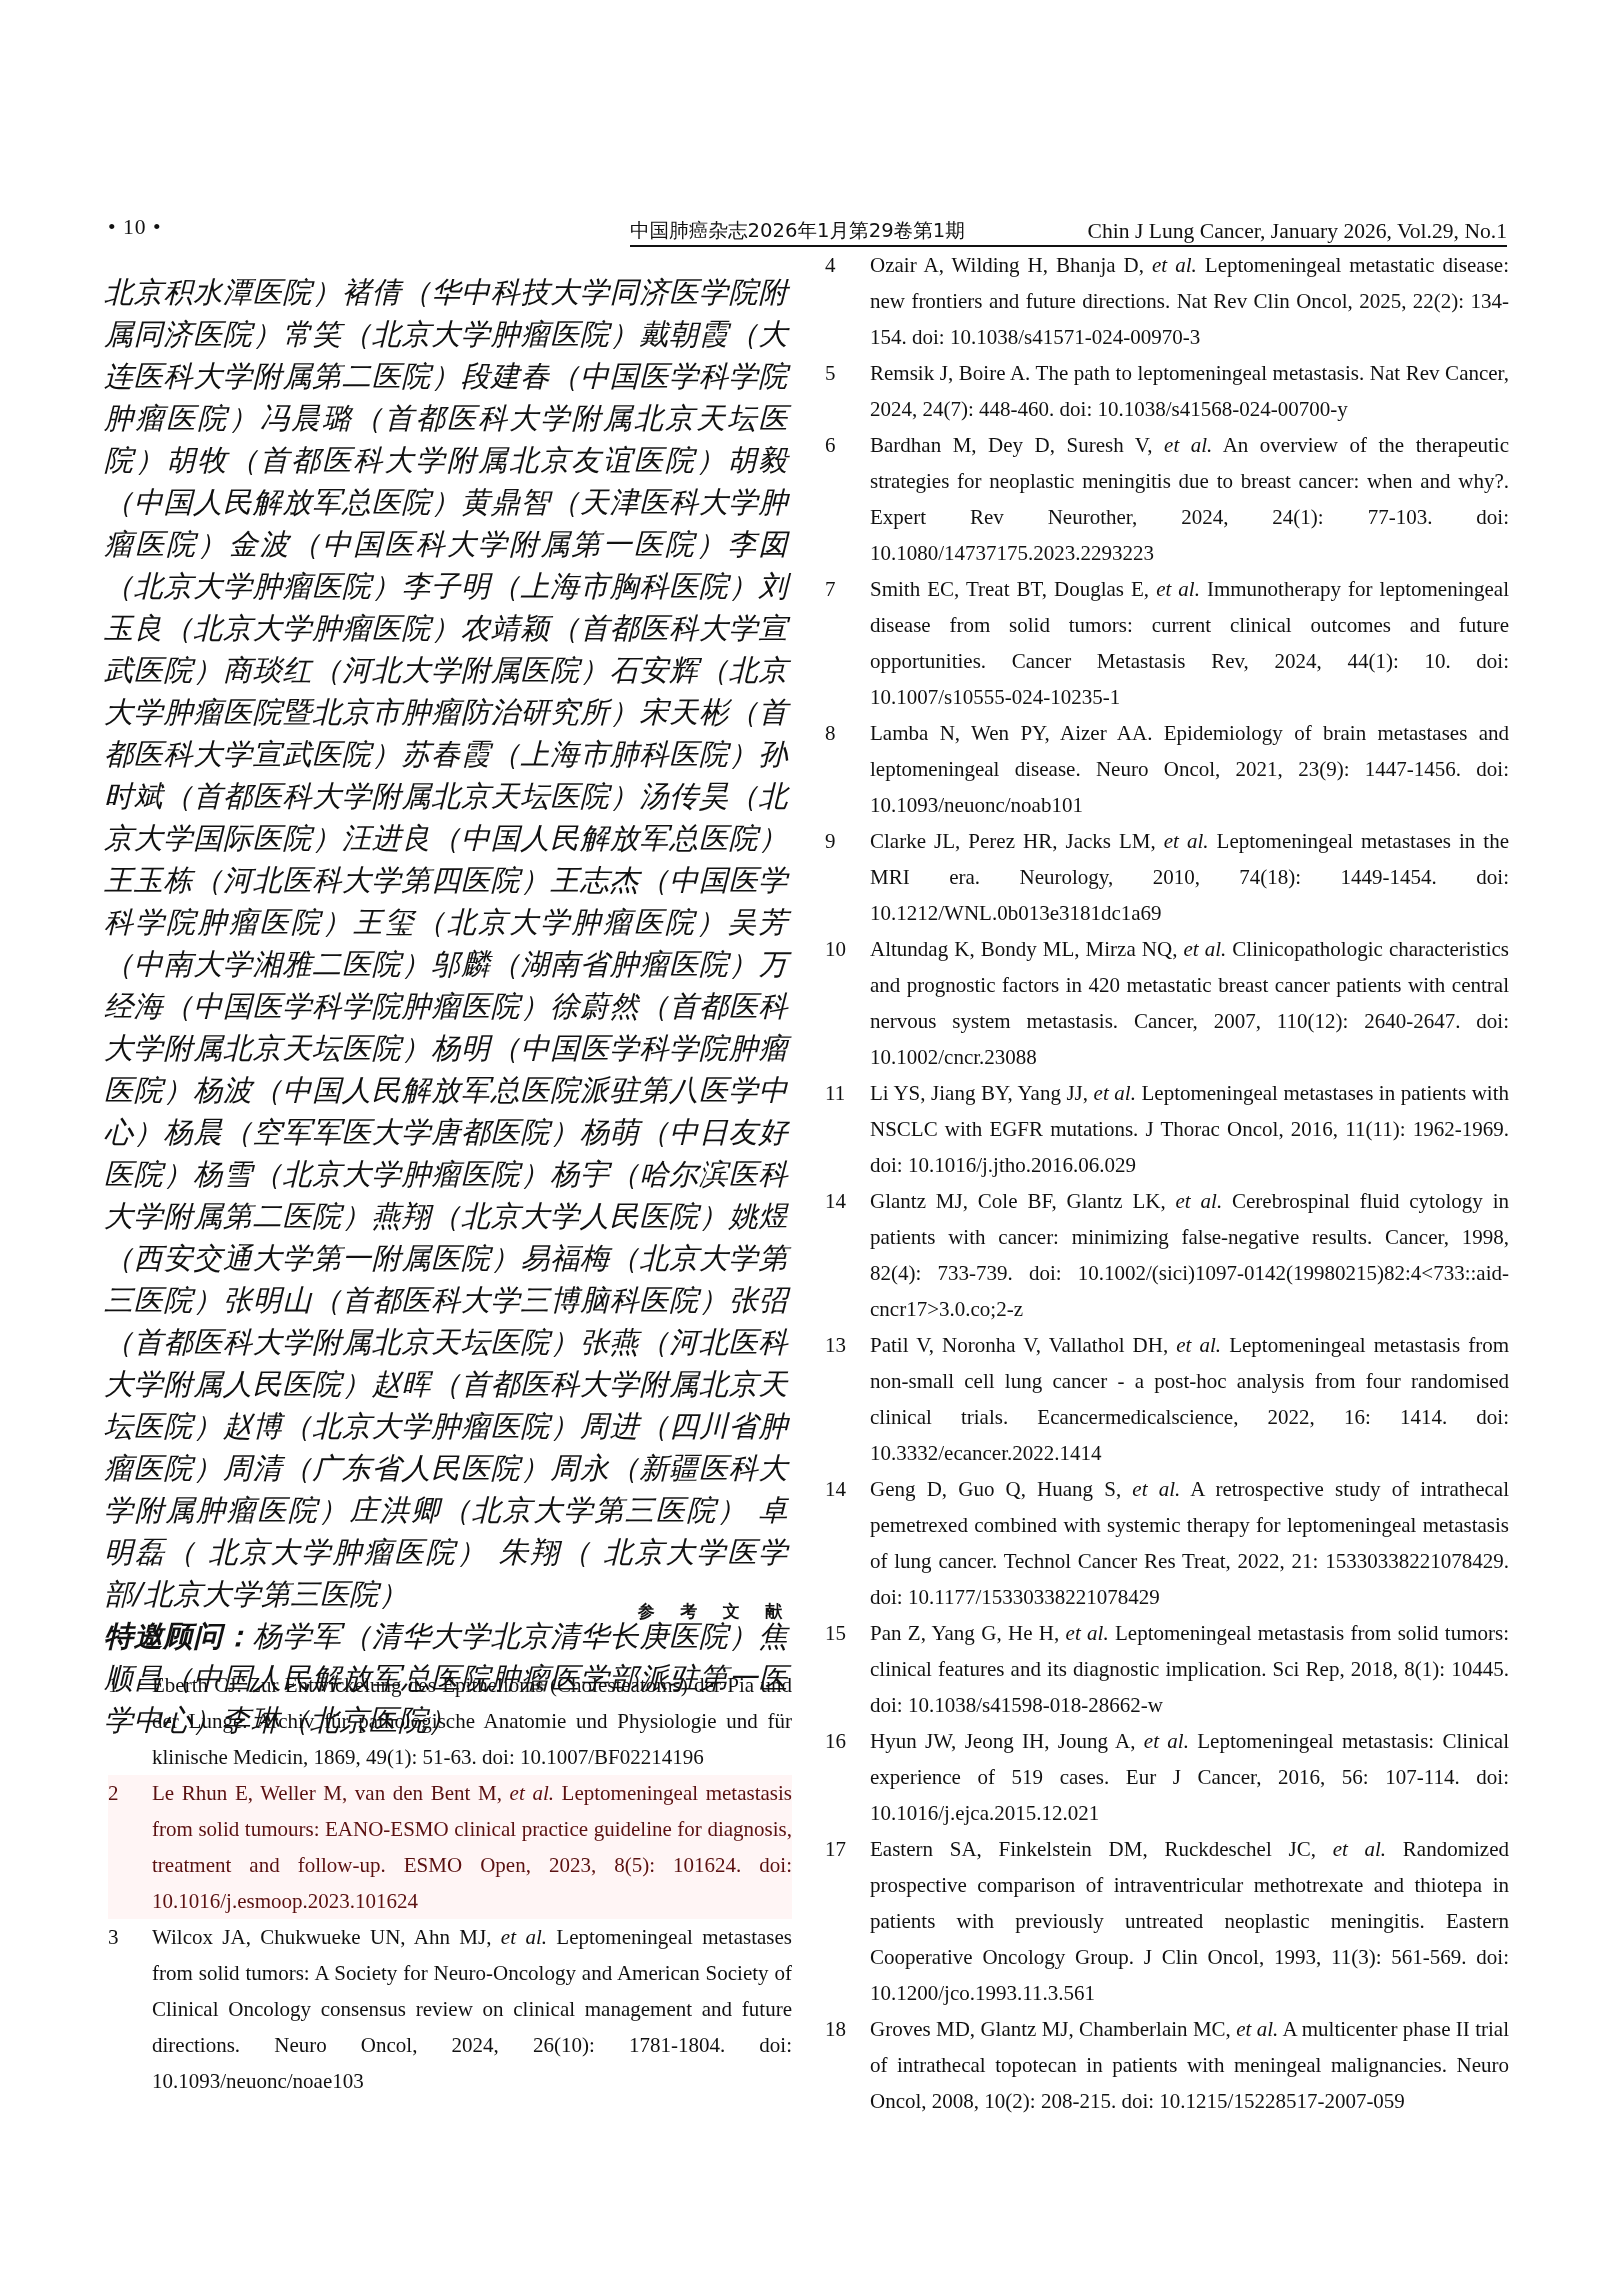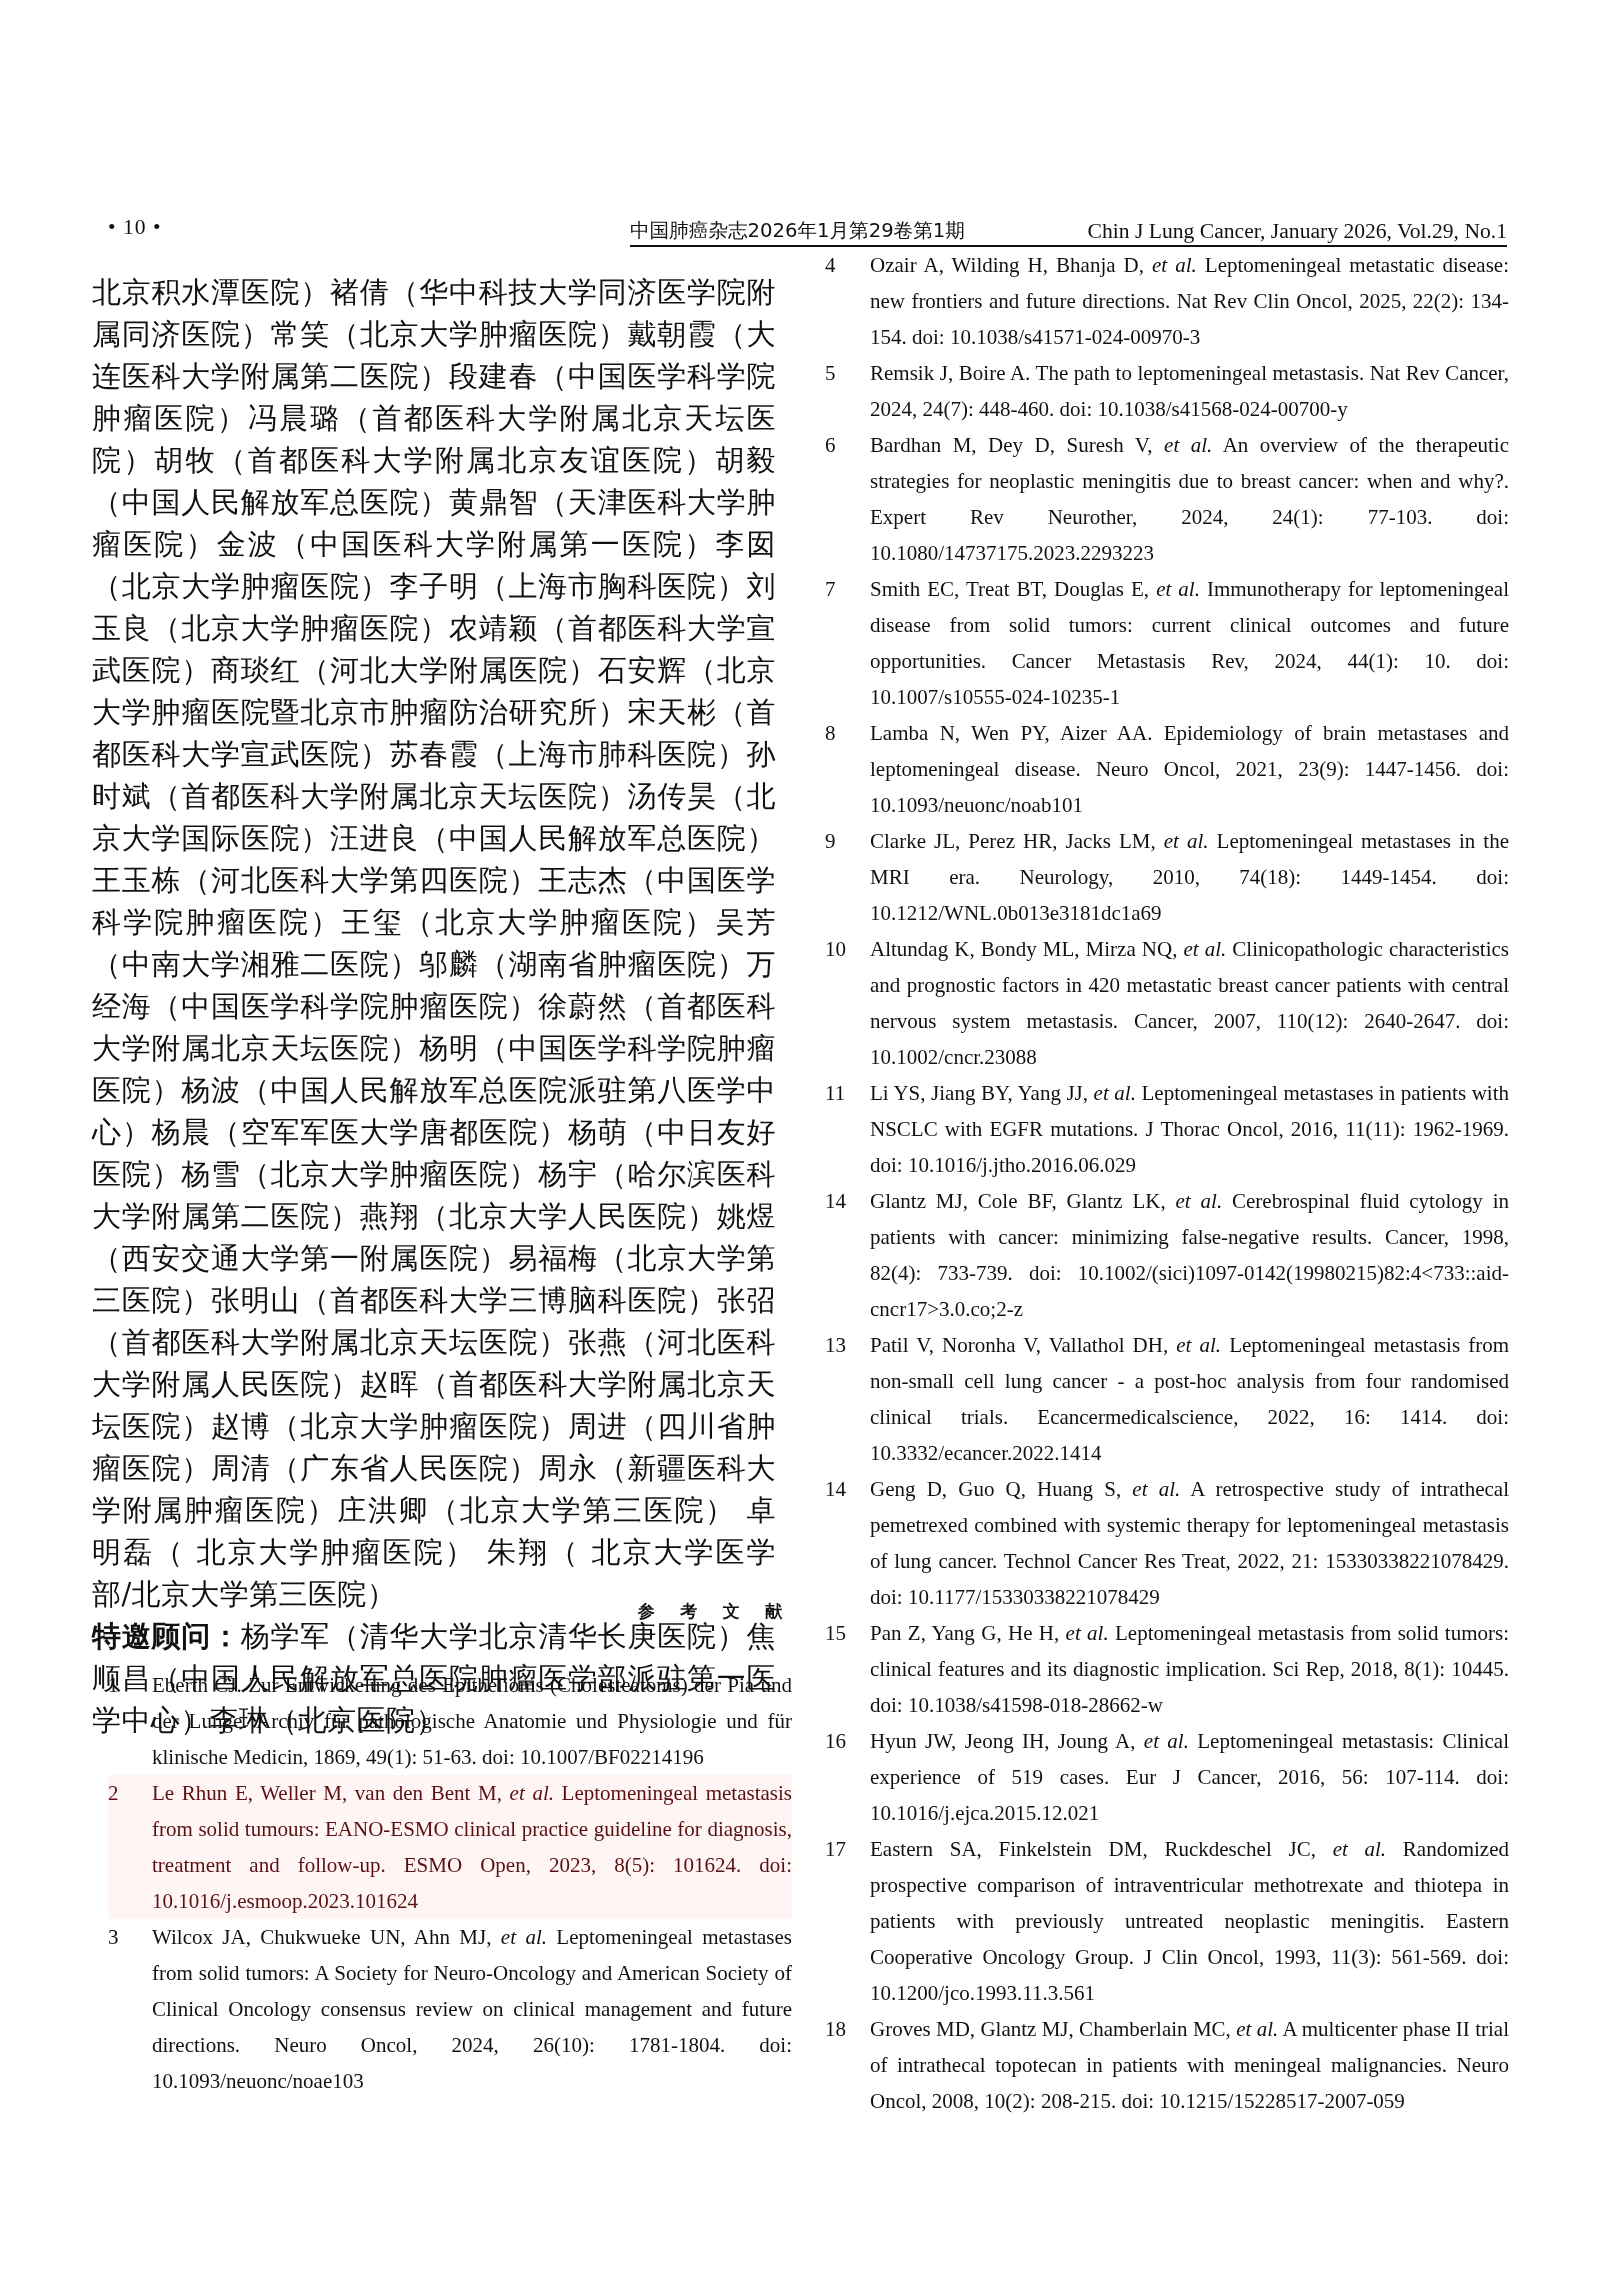--- a/index.html
+++ b/index.html
@@ -1,20 +1,20 @@
 <!DOCTYPE html>
 <html><head>
 <meta charset="utf-8">
 <style>
   html, body { margin: 0; padding: 0; background: #ffffff; }
   body { width: 1621px; height: 2277px; position: relative; overflow: hidden; color: #111; }
   .page-num { position: absolute; left: 108px; top: 215px; font-family: "Liberation Serif", serif; font-size: 21.6px; letter-spacing: 1px; }
   .running-head { position: absolute; left: 630px; top: 212px; width: 877px; height: 32px; border-bottom: 2.9px solid #111; display: flex; justify-content: space-between; align-items: flex-end; font-family: "Liberation Serif", "DejaVu Serif", serif; font-size: 21.6px; padding-bottom: 1px; }
   .running-head .cn { font-family: "DejaVu Sans", sans-serif; font-size: 19.6px; letter-spacing: 0px; }
-  .left-col { position: absolute; left: 92px; top: 271px; width: 684px; }
+  .left-col { position: absolute; left: 104px; top: 271px; width: 684px; font-style: italic; }
   .cn-para { font-family: "DejaVu Serif", "DejaVu Sans", serif; font-size: 29px; line-height: 42px; text-align: justify; text-align-last: left; letter-spacing: 0.4px; margin: 0; }
   .cn-para .adv-label { font-family: "DejaVu Sans", sans-serif; font-weight: bold; }
   .ref-heading { position: absolute; left: 108px; top: 1600px; width: 684px; text-align: right; font-family: "DejaVu Sans", sans-serif; font-size: 17px; letter-spacing: 9.8px; font-weight: bold; }
   .refs { position: absolute; margin: 0; padding: 0; list-style: none; font-family: "Liberation Serif", "DejaVu Serif", serif; font-size: 21px; line-height: 36px; }
   .refs.left { left: 108px; top: 1667px; width: 684px; }
   .refs.right { left: 825px; top: 247px; width: 684px; }
   .ref { display: flex; }
   .ref .num { width: 45px; flex: 0 0 45px; }
   .refs.left .ref .num { width: 44px; flex-basis: 44px; }
   .ref .txt { flex: 1; text-align: justify; text-align-last: left; word-break: break-word; }

